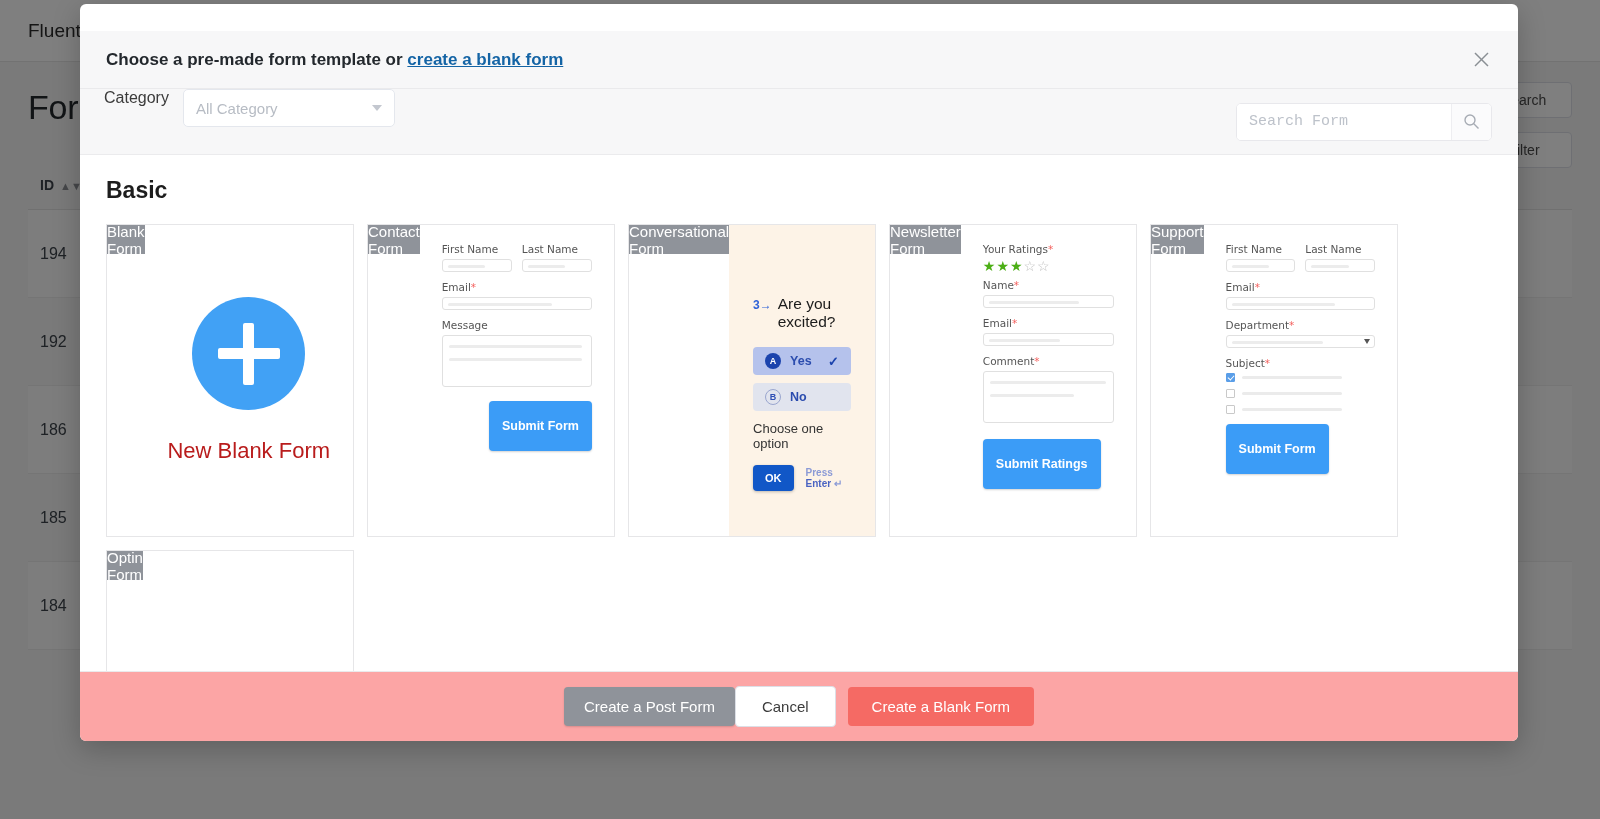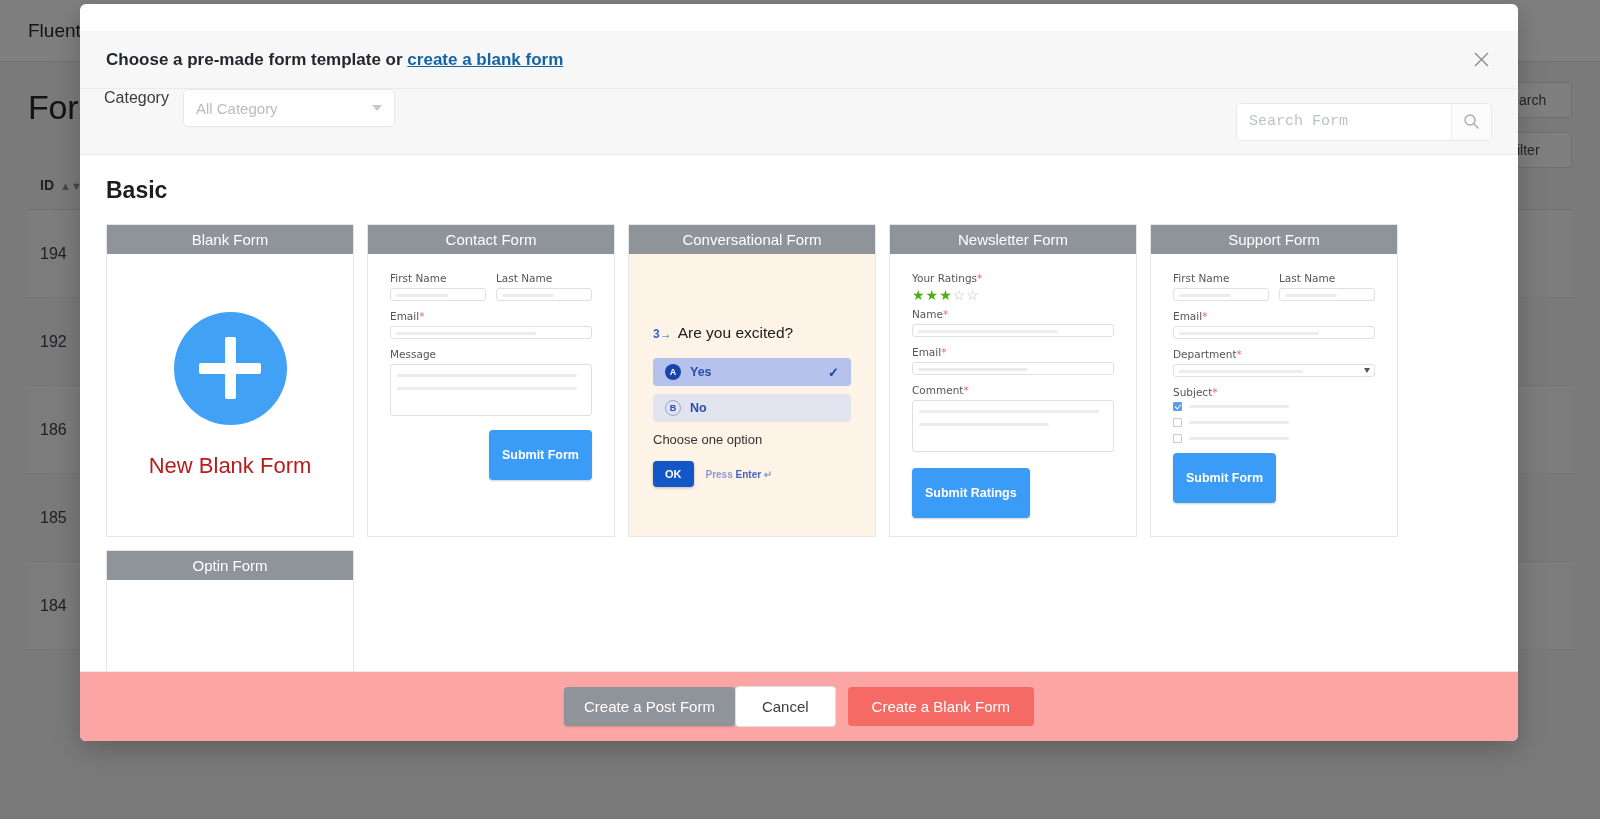--- a/index.html
+++ b/index.html
@@ -138,21 +138,21 @@
   .cards-grid {
     display: grid;
     grid-template-columns: repeat(5, 248px);
     gap: 13px 13px;
   }
 
   .card {
     border: 1px solid #e6e6e8;
     background: #fff;
     height: 313px;
-    display: flex; flex-direction: column;
+    display: flex; flex-direction: row;
     cursor: pointer;
     overflow: hidden;
   }
   .card-head {
     height: 29px; flex: 0 0 29px;
     background: #8f939a;
     color: #fff; font-size: 15px;
     display: flex; align-items: center; justify-content: center;
   }
   .card-body { flex: 1; padding: 18px 22px; position: relative; }

